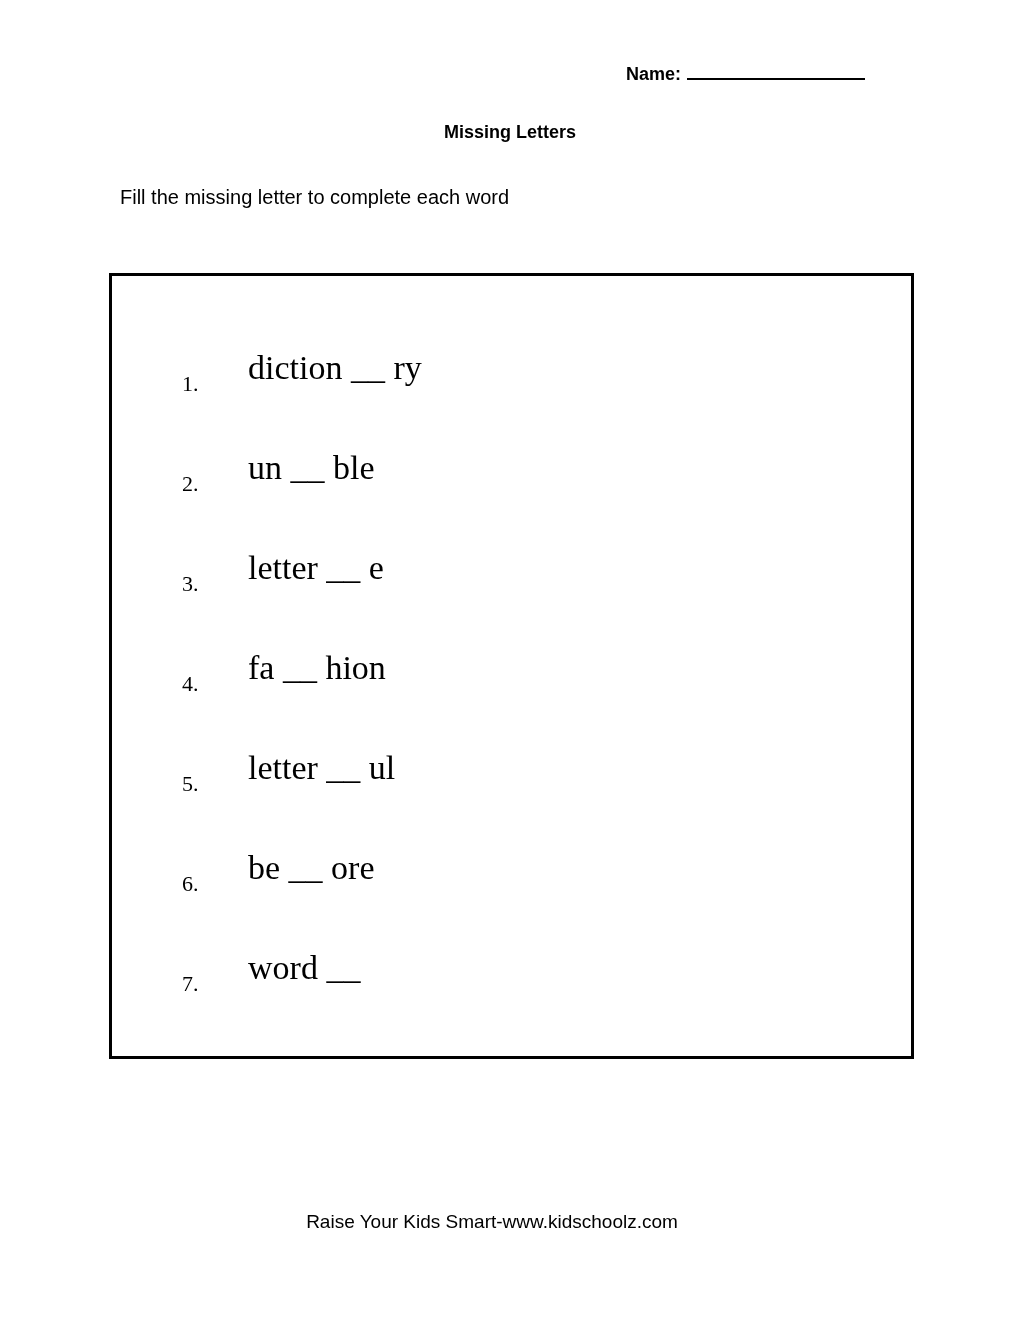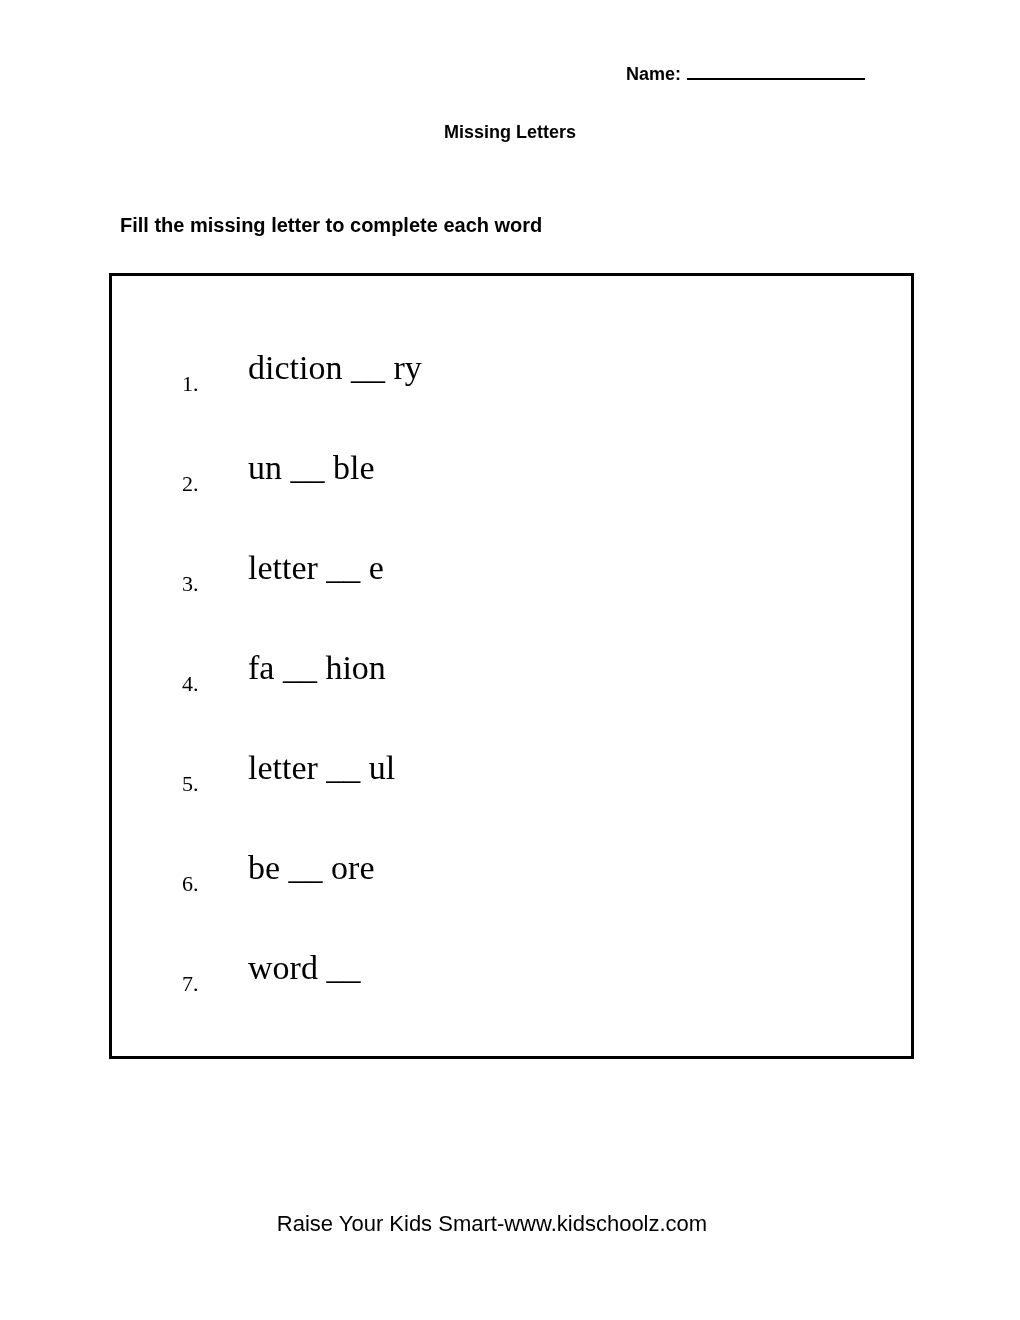--- a/index.html
+++ b/index.html
@@ -39,23 +39,22 @@
       text-align: center;
       font-family: "Liberation Sans", sans-serif;
       font-weight: bold;
       font-size: 18px;
     }
     .instructions {
       position: absolute;
       left: 120px;
       top: 186px;
       font-family: "Liberation Sans", sans-serif;
-      font-weight: bold;
+      font-weight: normal;
       font-size: 20px;
-      margin-top: 28px;
     }
     .box {
       position: absolute;
       left: 109px;
       top: 273px;
       width: 799px;
       height: 780px;
       border: 3px solid #000;
     }
     .item {
@@ -77,21 +76,21 @@
       top: 0;
       font-size: 34px;
     }
     .footer {
       position: absolute;
       left: 0;
       width: 984px;
       top: 1211px;
       text-align: center;
       font-family: "Liberation Sans", sans-serif;
-      font-size: 22px;
+      font-size: 19px;
     }
   </style>
 </head>
 <body>
 
 <div class="name-line">
   <span>Name:</span><span class="blank"></span>
 </div>
 
 <div class="title">Missing Letters</div>

